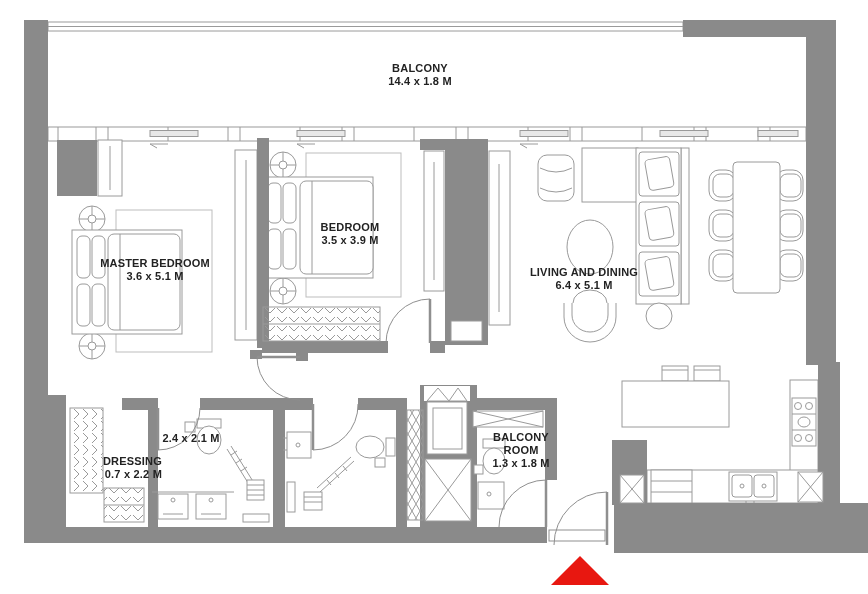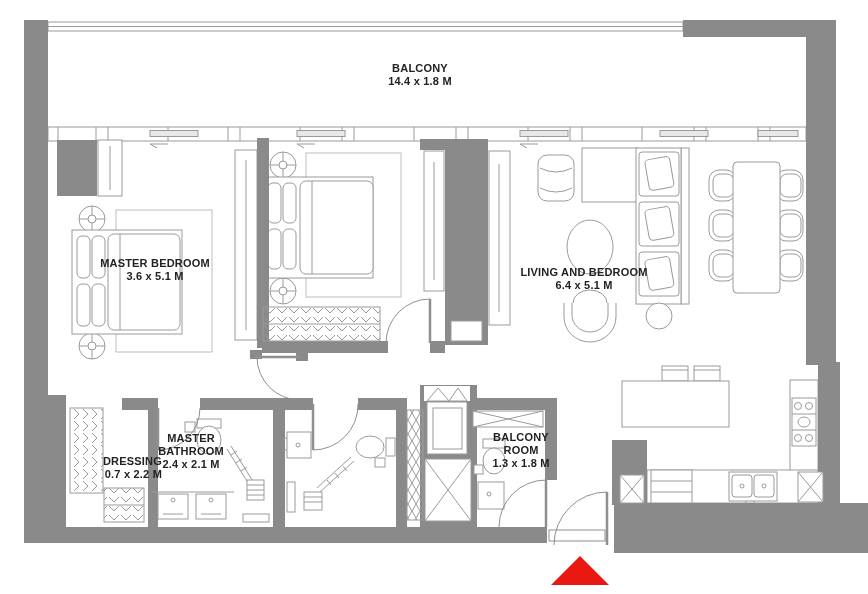--- a/index.html
+++ b/index.html
@@ -387,29 +387,32 @@
 </svg>
 
 <div class="room-label" style="left:350px;top:62px;width:140px;">
   <span class="nm">BALCONY</span>
   <span class="dm">14.4 x 1.8 M</span>
 </div>
 <div class="room-label" style="left:85px;top:257px;width:140px;">
   <span class="nm">MASTER BEDROOM</span>
   <span class="dm">3.6 x 5.1 M</span>
 </div>
+<div class="room-label" style="left:300px;top:221px;width:100px;">
+  <span class="nm">BEDROOM</span>
+  <span class="dm">3.5 x 3.9 M</span>
+</div>
 <div class="room-label" style="left:504px;top:266px;width:160px;">
-  <span class="nm">LIVING AND BEDROOM</span>
+  <span class="nm">LIVING AND DINING</span>
   <span class="dm">6.4 x 5.1 M</span>
 </div>
 <div class="room-label" style="left:84px;top:455px;width:78px;text-align:right;">
   <span class="nm">DRESSING</span>
   <span class="dm">0.7 x 2.2 M</span>
 </div>
 <div class="room-label" style="left:151px;top:432px;width:80px;">
-  <span class="nm">MASTER BATHROOM</span>
   <span class="dm">2.4 x 2.1 M</span>
 </div>
 <div class="room-label" style="left:489px;top:431px;width:64px;">
   <span class="nm">BALCONY ROOM</span>
   <span class="dm">1.3 x 1.8 M</span>
 </div>
 </div>
 
 </body></html>

